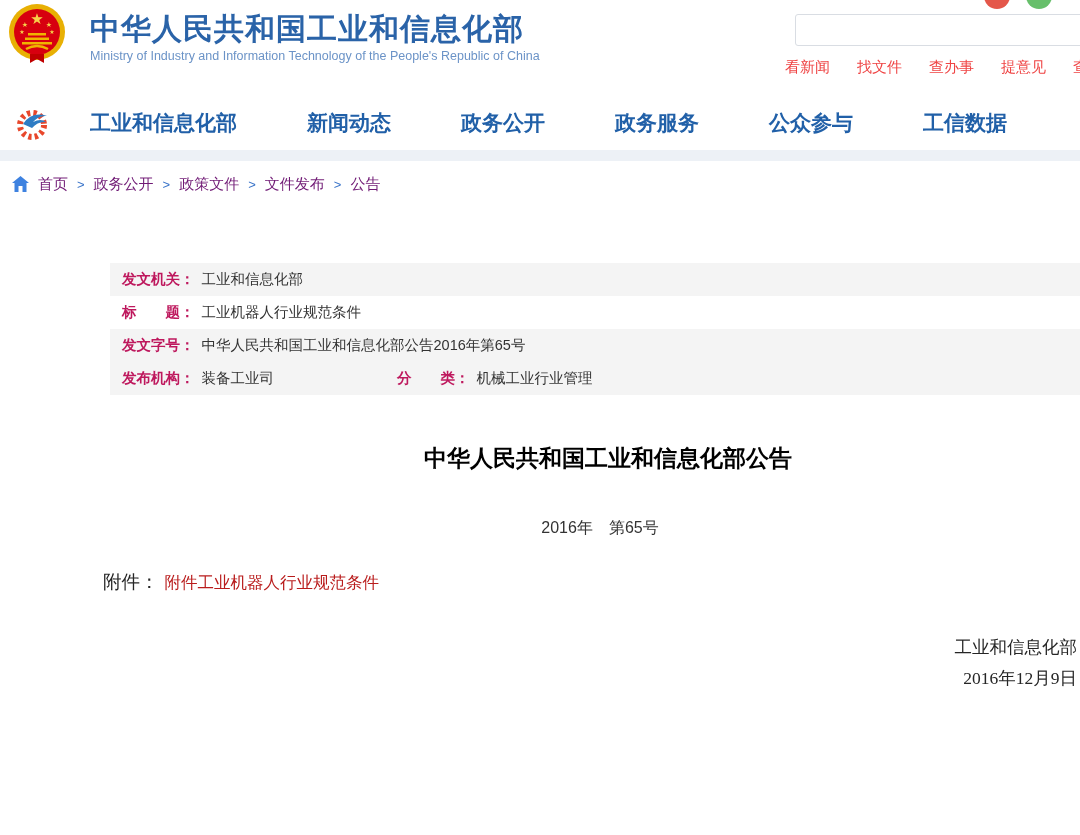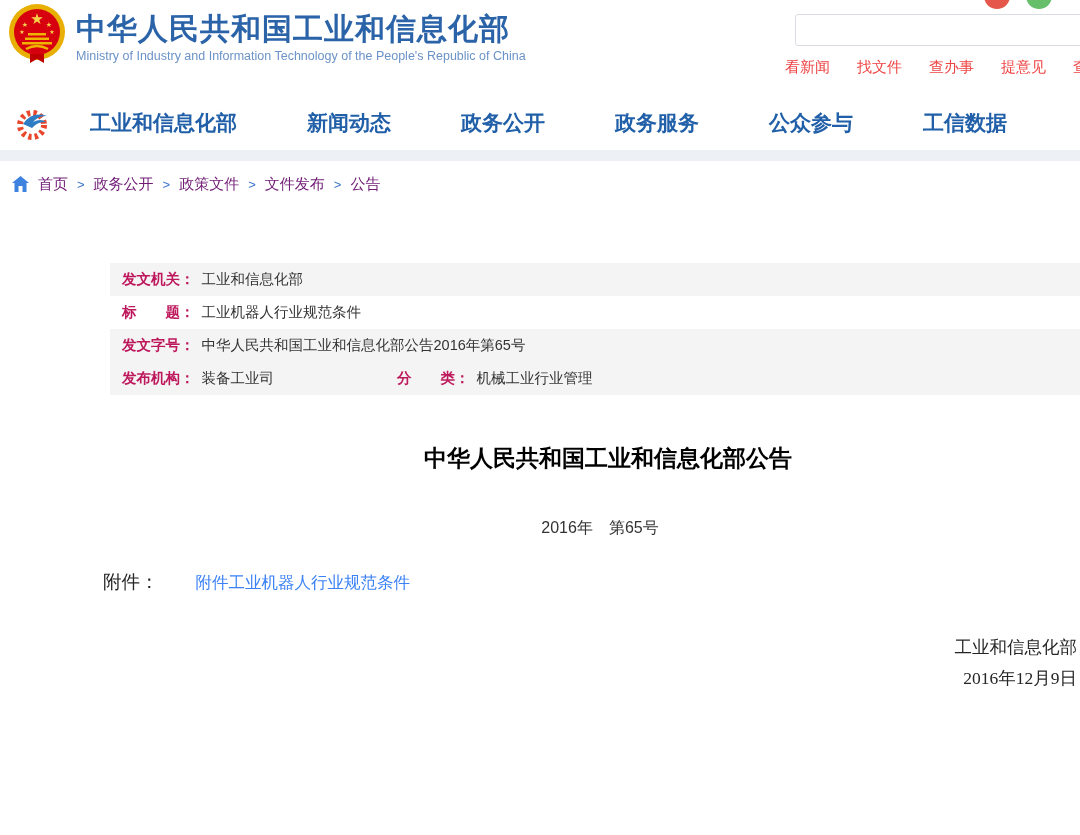--- a/index.html
+++ b/index.html
@@ -2,21 +2,21 @@
 <html><head>
 <meta charset="utf-8">
 <style>
   * { margin:0; padding:0; box-sizing:border-box; }
   html,body { width:1080px; height:835px; overflow:hidden; background:#fff;
     font-family:"Liberation Sans","DejaVu Sans",sans-serif; }
 
   
   .header { position:relative; width:100%; height:95px; background:#fff; }
   .emblem { position:absolute; left:8px; top:2px; width:58px; height:62px; }
-  .brand { position:absolute; left:76px; top:12px; cursor:pointer; }
+  .brand { position:absolute; left:90px; top:12px; cursor:pointer; }
   .brand-title { font-size:30px; font-weight:bold; color:#2A63A8; letter-spacing:1px; line-height:34px; }
   .brand-sub { font-size:12.5px; color:#6B93C7; margin-top:3px; }
   .dot { position:absolute; width:26px; height:26px; border-radius:50%; top:-17px; }
   .dot.red { left:984px; background:#E4574A; }
   .dot.green { left:1026px; background:#67BF6B; }
   .search-box { position:absolute; left:795px; top:14px; width:300px; height:32px;
     border:1px solid #D9DDE3; border-radius:3px; font-size:14px; padding:0 8px; color:#333; outline:none; }
   .quick-links { position:absolute; left:785px; top:58px; display:flex; gap:27px; white-space:nowrap; }
   .quick-links span { font-size:15px; color:#ef4444; cursor:pointer; }
 
@@ -45,21 +45,21 @@
   
   .doc-title { margin-top:48px; text-align:center; position:relative; left:68px;
     font-size:23px; font-weight:bold; color:#000; }
   .doc-number { margin-top:44px; text-align:center; position:relative; left:60px;
     font-size:16px; color:#333; white-space:pre; }
   .doc-body { font-family:"Liberation Serif","DejaVu Serif",serif; color:#262626; }
   .doc-paragraph { margin:58px 0 0 60px; width:1020px; font-size:17.5px; line-height:33px;
     text-indent:2.3em; text-align:justify; letter-spacing:0.5px; }
   .attachment { margin:30px 0 0 103px; font-size:16.5px; }
   .attachment-label { font-size:18.5px; margin-right:6px; }
-  .attachment-link { color:#3b82f6; cursor:pointer;margin-left:31px; }
+  .attachment-link { color:#b91c1c; cursor:pointer; }
   .signature-block { margin-top:38px; text-align:right; padding-right:3px;
     font-size:17.5px; line-height:31px; }
 </style>
 </head>
 <body>
 
 <div class="header">
   <svg class="emblem" viewBox="0 0 58 62">
     <circle cx="29" cy="30" r="28" fill="#E8B004"></circle>
     <circle cx="29" cy="30" r="23" fill="#D7000F"></circle>

